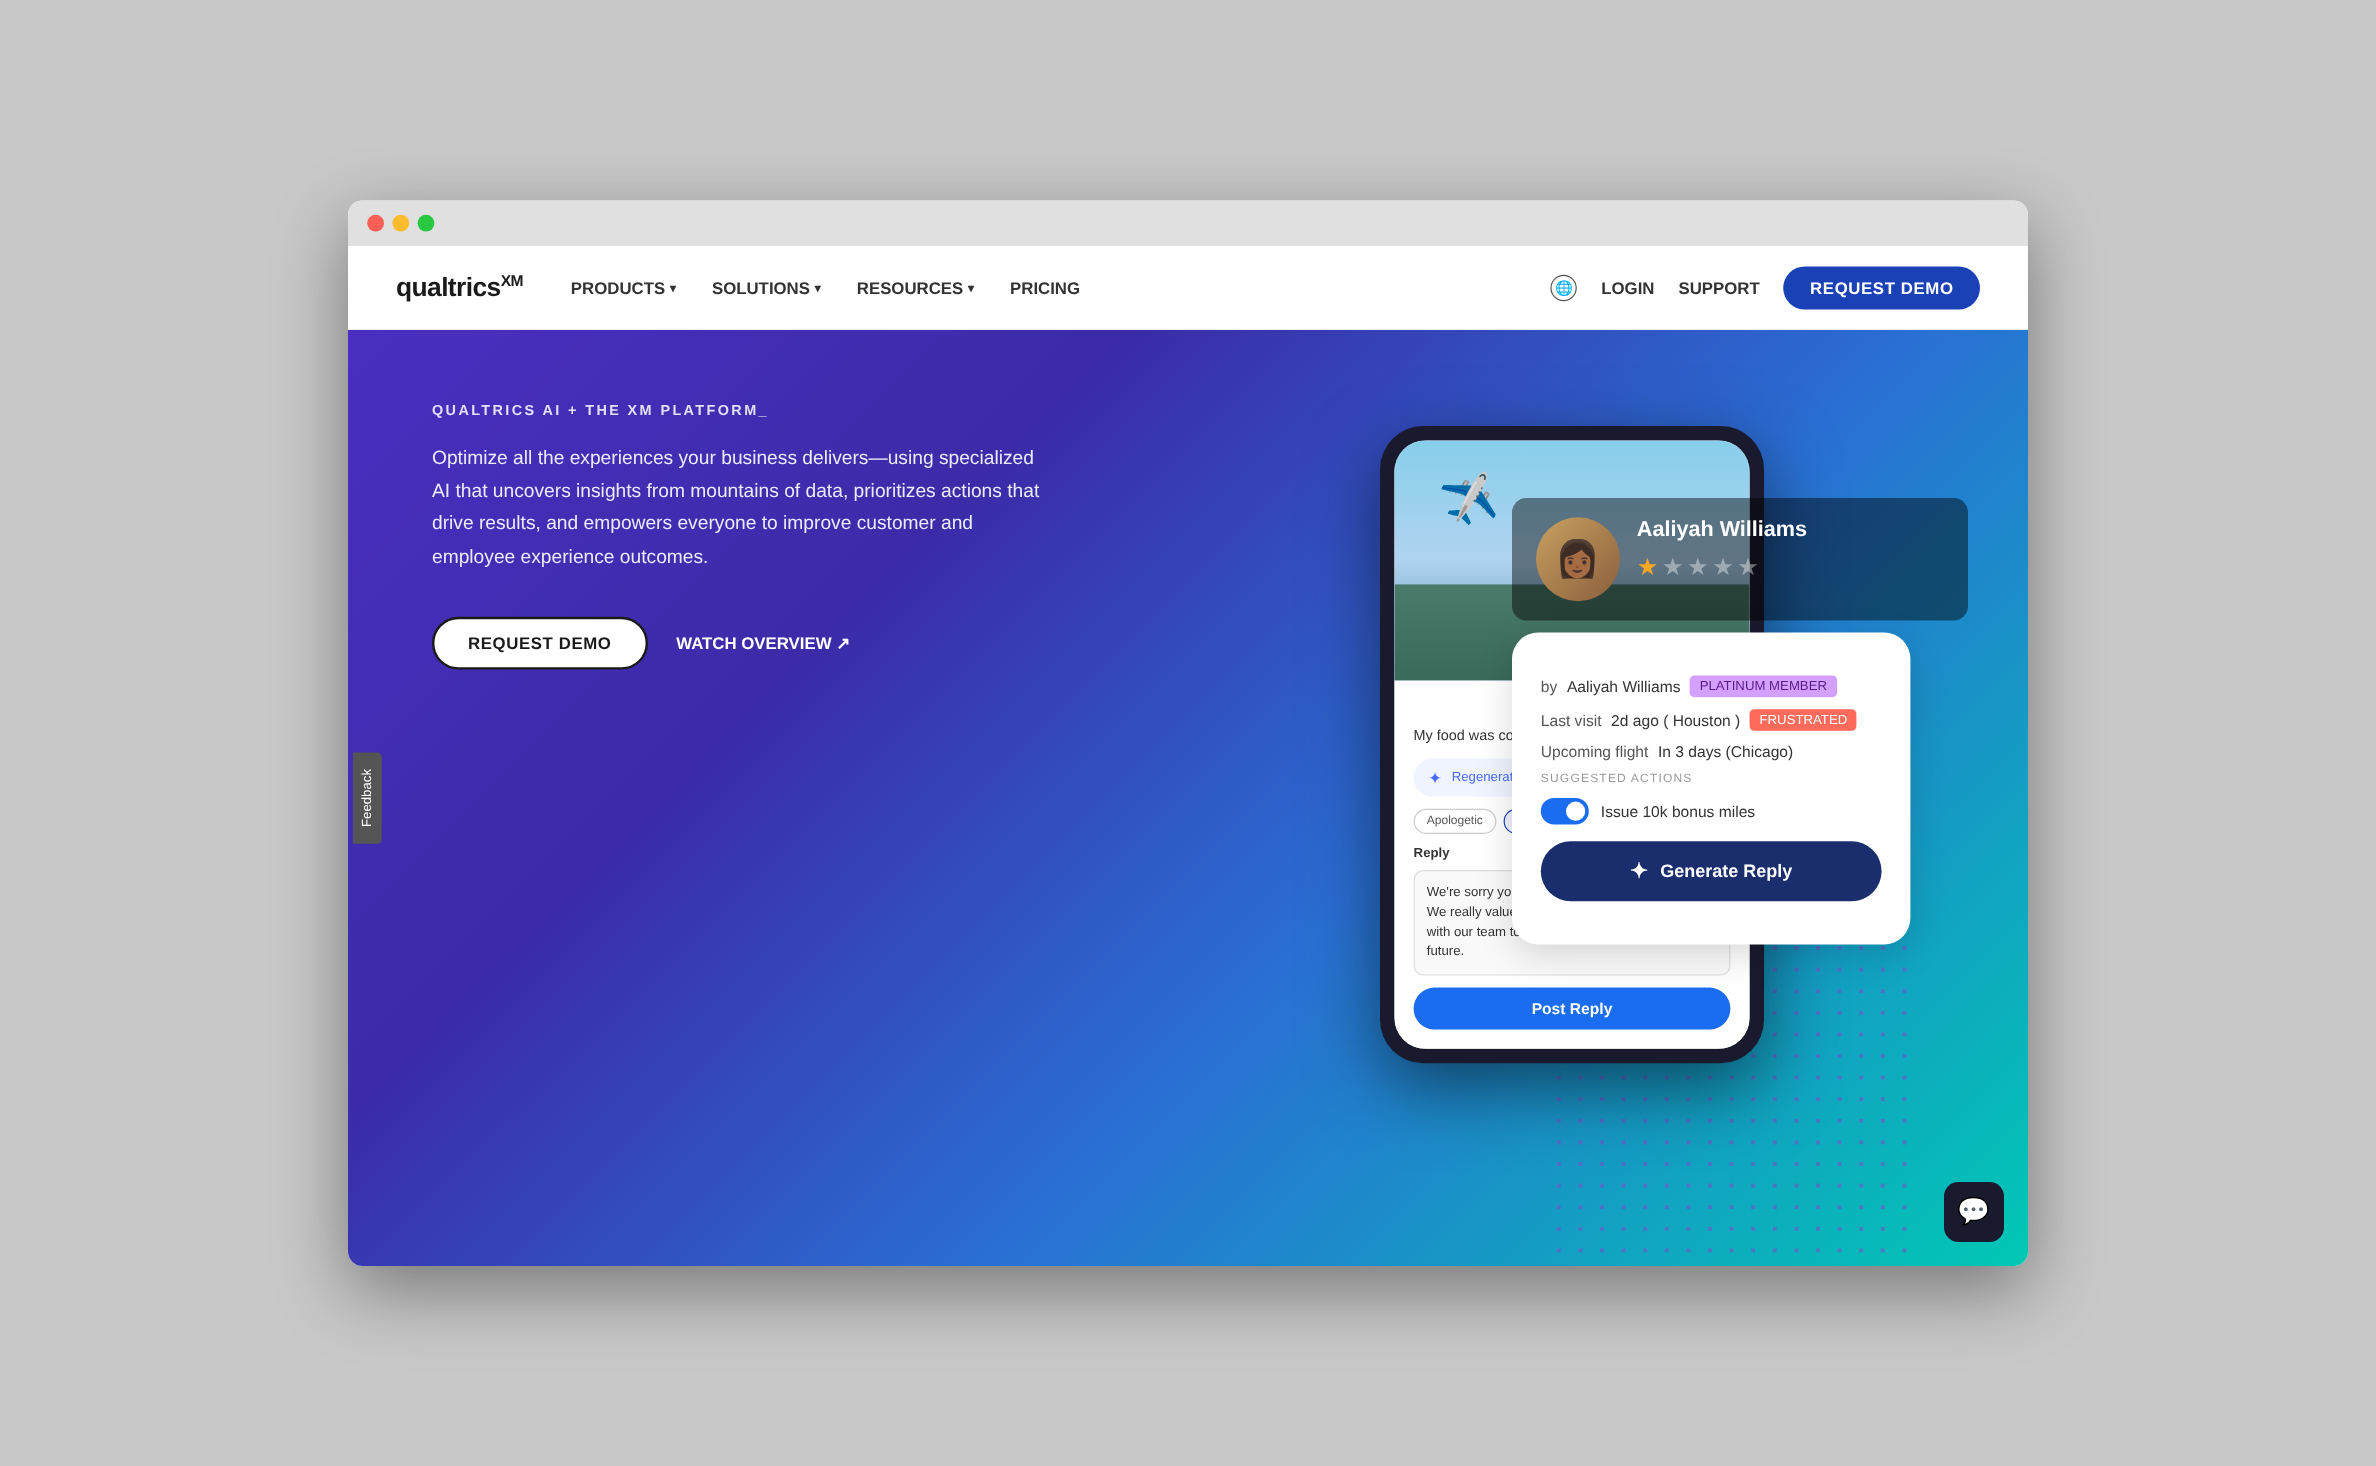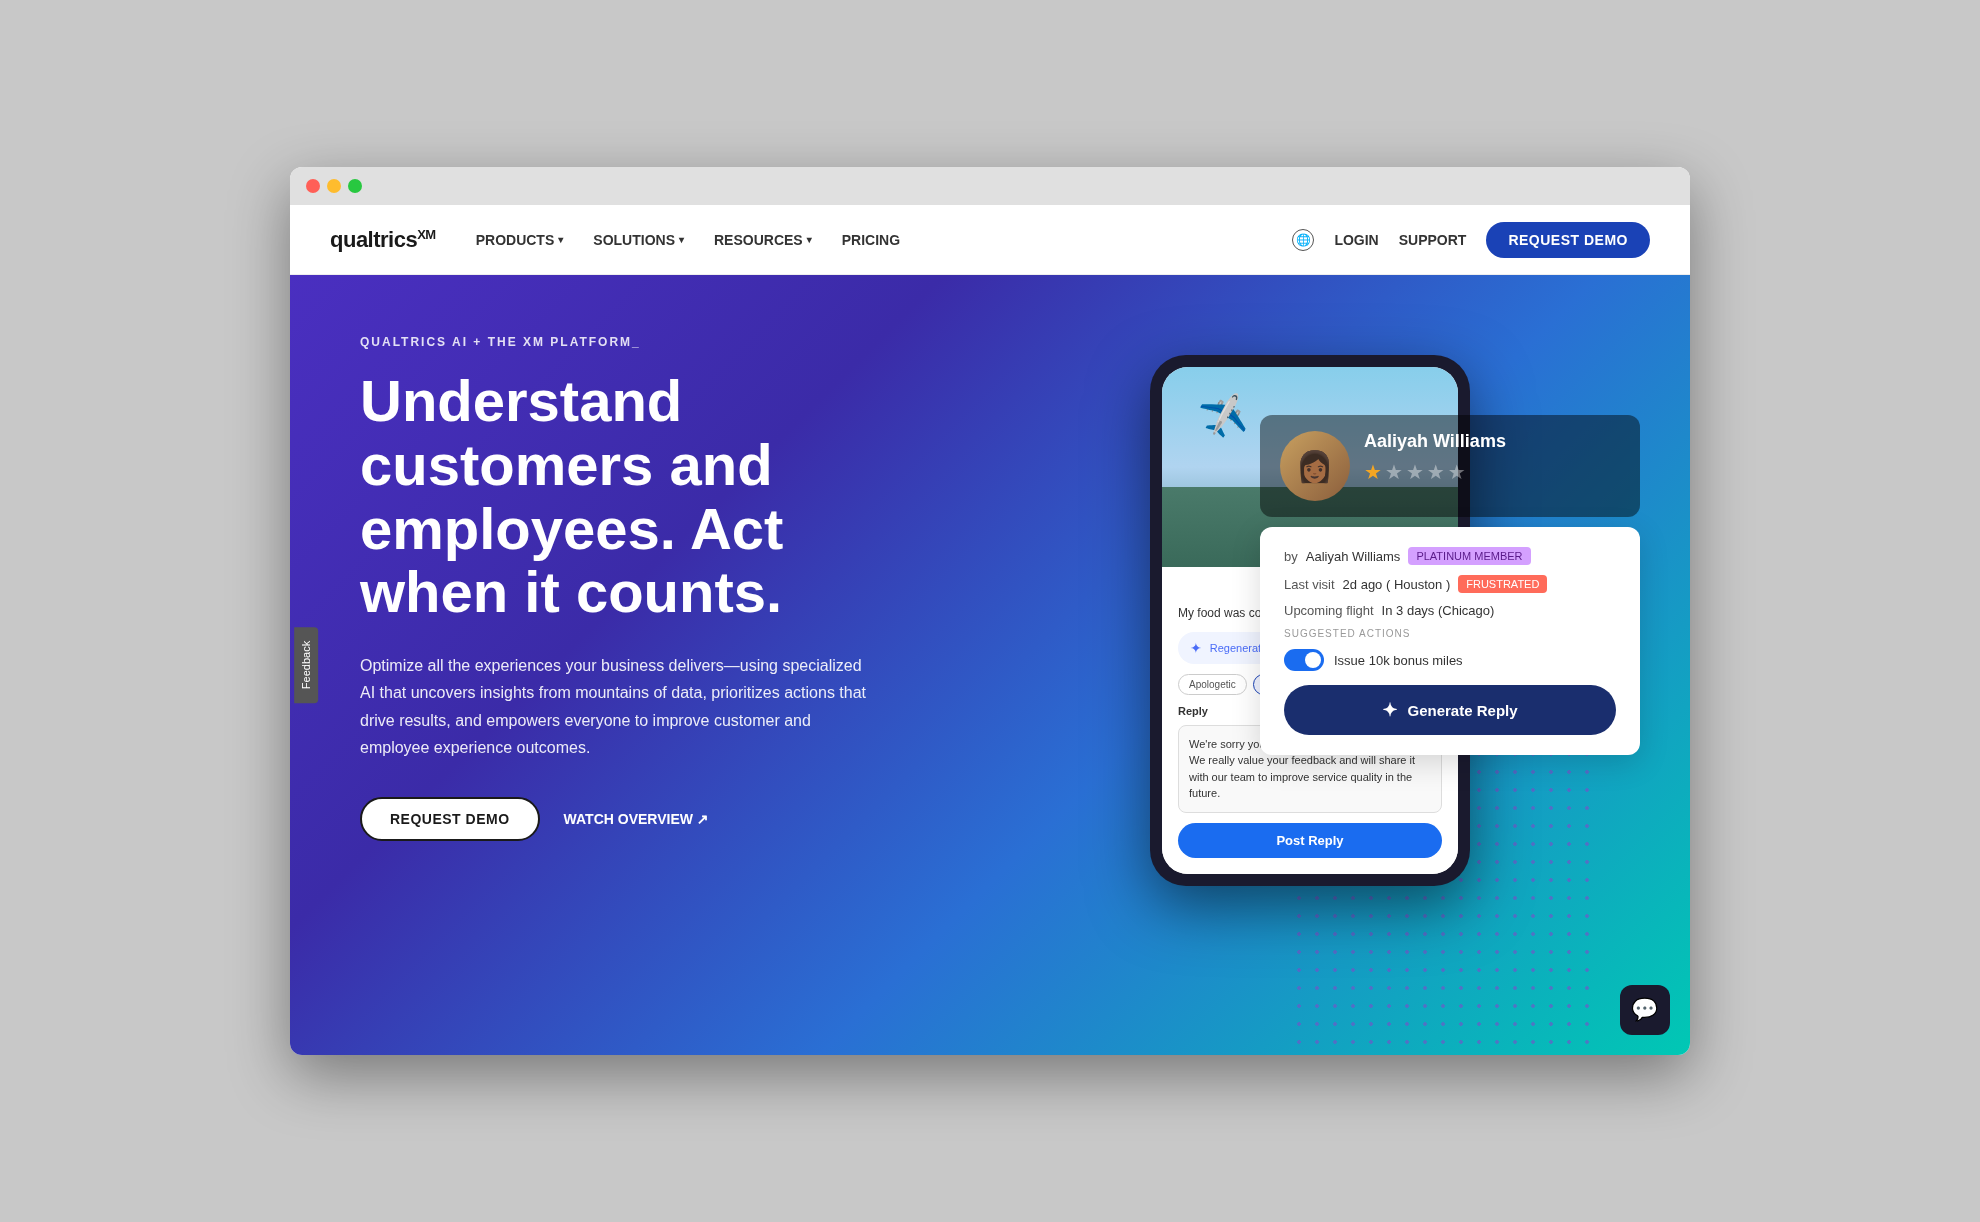--- a/index.html
+++ b/index.html
@@ -273,23 +273,23 @@
     .reviewer-text { font-size: 14px; color: rgba(255,255,255,0.9); line-height: 1.4; }
 
     .star-row { display: flex; gap: 3px; margin-top: 8px; }
     .star { font-size: 20px; }
     .star-filled { color: #f5a623; }
     .star-empty { color: rgba(255,255,255,0.4); }
 
     
     .crm-card {
       background: #fff;
-      border-radius: 12px;
-      padding: 20px 24px;
-      width: 380px;
+      border-radius: 22px;
+      padding: 36px 24px;
+      width: 332px;
       box-shadow: 0 8px 30px rgba(0,0,0,0.15);
     }
 
     .crm-row { display: flex; align-items: center; gap: 8px; margin-bottom: 10px; font-size: 13px; }
     .crm-label { color: #555; }
     .crm-value { color: #333; font-weight: 500; }
     .badge {
       padding: 3px 8px;
       border-radius: 4px;
       font-size: 11px;
@@ -401,21 +401,20 @@
       <button class="btn-demo">REQUEST DEMO</button>
     </div>
   </nav>
 
   <div class="hero">
 
     <div class="feedback-tab">Feedback</div>
 
     <div class="hero-content">
       <div class="hero-subtitle">QUALTRICS AI + THE XM PLATFORM_</div>
-      <h1 class="hero-title">Understand customers and employees. Act when it counts.</h1>
       <p class="hero-desc">Optimize all the experiences your business delivers—using specialized AI that uncovers insights from mountains of data, prioritizes actions that drive results, and empowers everyone to improve customer and employee experience outcomes.</p>
       <div class="hero-buttons">
         <button class="btn-hero-demo">REQUEST DEMO</button>
         <button class="btn-watch">WATCH OVERVIEW ↗</button>
       </div>
     </div>
 
     <div class="phone-container">
       <div class="phone">
         <div class="phone-inner">

